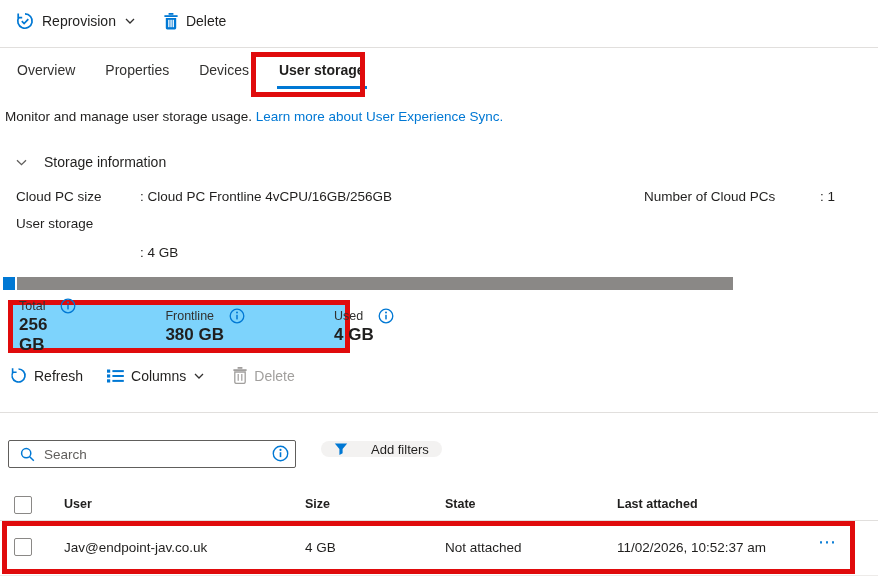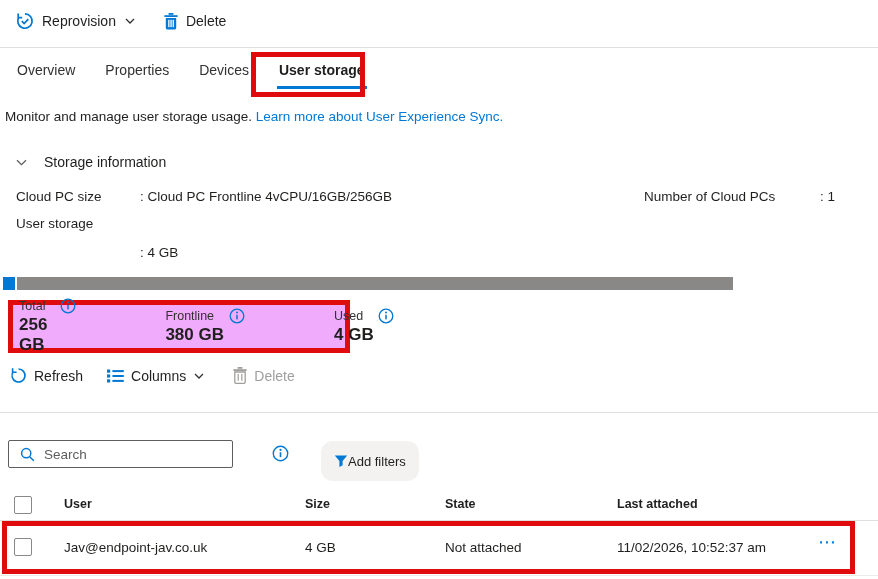--- a/index.html
+++ b/index.html
@@ -54,43 +54,43 @@
   .f-num-v{top:189px;left:820px;}
   .f-stor-l{top:216px;left:16px;}
   .f-stor-v{top:216px;left:140px;margin-top:29px;}
 
   
   .usage-bar{position:absolute;top:277px;left:3px;display:flex;gap:2px;height:13px;}
   .usage-used{width:12px;height:13px;background:var(--accent);}
   .usage-free{width:716px;height:13px;background:var(--bar-gray);}
 
   
-  .legend{position:absolute;left:8px;top:300px;width:342px;height:53px;border:5px solid var(--red);display:flex;align-items:stretch;padding:4px 0 4px 6px;background:#f0abfc;gap:40px;}
+  .legend{position:absolute;left:8px;top:300px;width:342px;height:53px;border:5px solid var(--red);display:flex;align-items:stretch;padding:4px 0 4px 6px;background:#7dd3fc;gap:40px;}
   .lg-group{display:flex;flex-direction:column;justify-content:center;}
   .lg-g1{width:104px;}
   .lg-g2{width:128px;padding-left:9px;}
   .lg-g3{flex:1;padding-left:9px;}
   .lg-marker{width:4px;margin:2px 0;}
   .lg-marker.gray{background:var(--marker-gray);}
   .lg-marker.blue{background:var(--accent);}
   .lg-label-row{display:flex;align-items:center;gap:15px;font-size:12.5px;color:var(--text2);}
   .lg-value{font-size:17px;font-weight:bold;color:var(--text);margin-top:1px;}
 
   
   .toolbar{position:absolute;top:367px;left:10px;display:flex;align-items:center;}
   .tb-btn{display:flex;align-items:center;gap:7px;font-size:14px;color:var(--text);cursor:pointer;background:none;border:none;font-family:inherit;}
   .tb-columns{margin-left:24px;}
   .tb-delete{margin-left:28px;color:var(--disabled);cursor:default;}
 
   
-  .search-box{position:absolute;left:8px;top:440px;width:225px;height:28px;border:1px solid var(--muted);border-radius:2px;display:flex;align-items:center;padding-left:11px;gap:9px;background:#fff;}
+  .search-box{position:absolute;left:8px;top:440px;width:288px;height:28px;border:1px solid var(--muted);border-radius:2px;display:flex;align-items:center;padding-left:11px;gap:9px;background:#fff;}
   .search-box input{border:none;outline:none;flex:1;font-size:13.5px;font-family:inherit;color:var(--text);height:100%;background:transparent;}
   .search-box input::placeholder{color:var(--muted);}
   .search-info{position:absolute;left:272px;top:445px;cursor:pointer;}
-  .add-filters{position:absolute;left:321px;top:441px;height:40px;border:none;border-radius:12px;background:#f3f2f1;display:inline-flex;align-items:center;gap:0;padding:0 13px;font-size:13px;color:var(--text);font-family:inherit;cursor:pointer;}
+  .add-filters{position:absolute;left:321px;top:441px;height:16px;border:none;border-radius:12px;background:#f3f2f1;display:inline-flex;align-items:center;gap:23px;padding:0 13px;font-size:13px;color:var(--text);font-family:inherit;cursor:pointer;}
 
   
   .thead{position:absolute;top:490px;left:0;width:878px;height:31px;border-bottom:1px solid var(--divider);}
   .th{position:absolute;top:7px;font-size:12.5px;font-weight:bold;color:var(--text);}
   .th-user{left:64px;}
   .th-size{left:305px;}
   .th-state{left:445px;}
   .th-last{left:617px;}
   .checkbox{position:absolute;width:18px;height:18px;border:1px solid var(--bar-gray);border-radius:2px;background:#fff;cursor:pointer;}
   .cb-head{left:14px;top:496px;}

